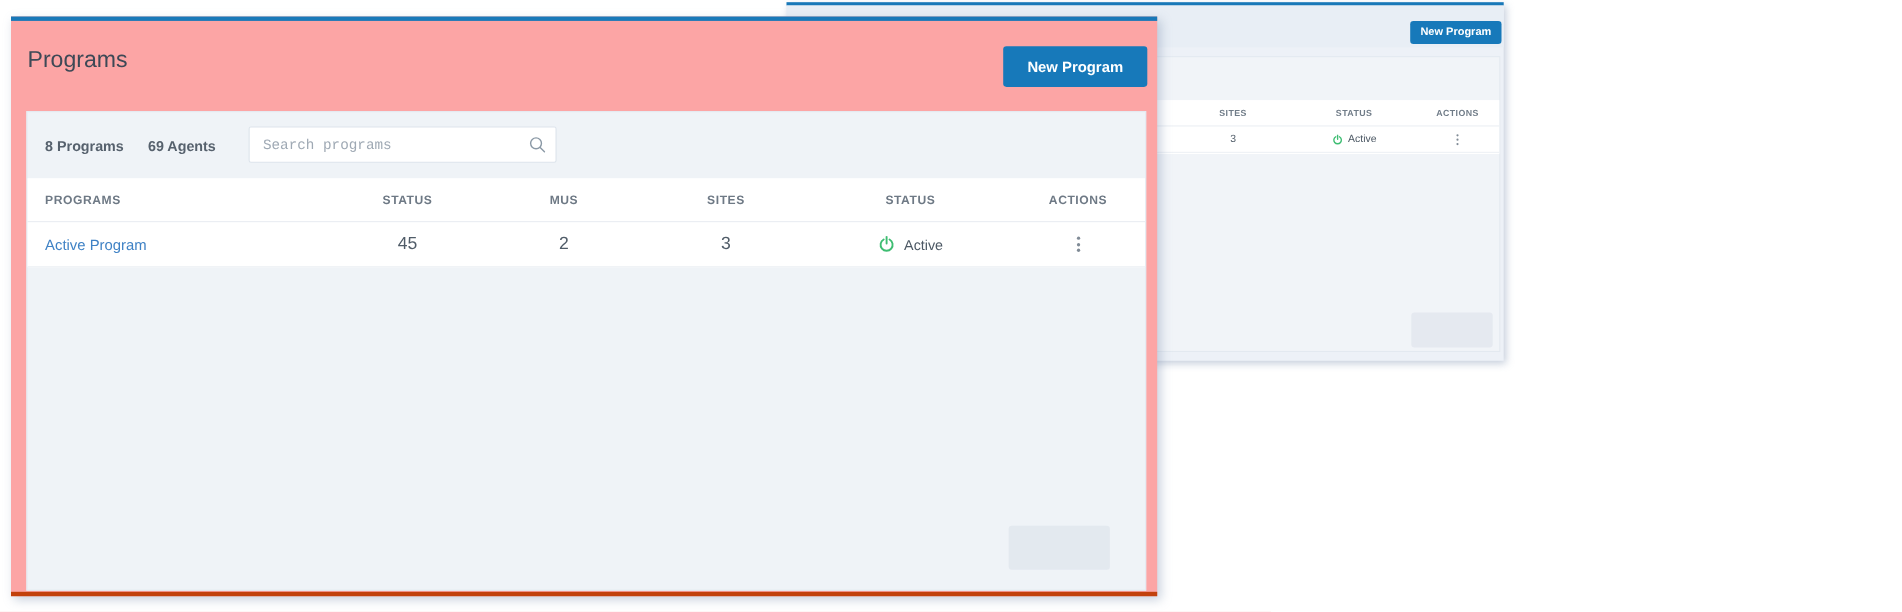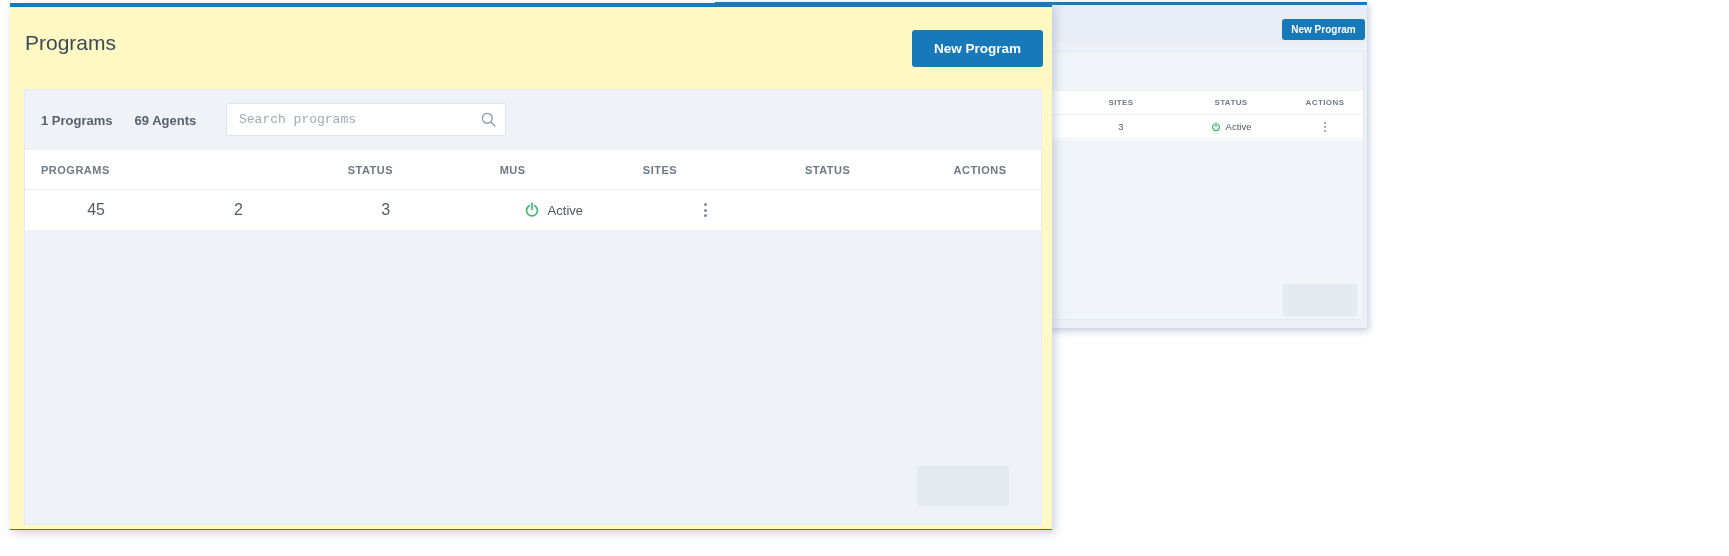--- a/index.html
+++ b/index.html
@@ -23,23 +23,23 @@
                   border-bottom:1px solid #eceff3; }
   .tbl-sm .drow { display:flex; justify-content:flex-end; height:24px; align-items:center;
                   border-bottom:1px solid #eef1f5; }
   .cell-sm { display:flex; align-items:center; justify-content:center; }
   .w1 { width:108px; } .w2 { width:112px; } .w3 { width:76px; }
   .hlab-sm { font-size:8px; color:#707c88; letter-spacing:.4px; font-weight:bold; }
   .val-sm { font-size:9.5px; color:#525e6a; }
   .status-sm { display:flex; align-items:center; gap:5px; font-size:9.5px; color:#4c5864; }
 
   
-  .panel-lg { position:absolute; left:10px; top:3px; width:1042px; height:527px;
-              border-top:4px solid #1878b8; background:#fef9c3; z-index:2;
-              border-bottom:1px solid #c2410c;
+  .panel-lg { position:absolute; left:10px; top:15px; width:1042px; height:527px;
+              border-top:4px solid #1878b8; background:#fca5a5; z-index:2;
+              border-bottom:4px solid #c2410c;
               box-shadow:3px 3px 9px rgba(125,145,175,.40); }
   .panel-lg .title { position:absolute; left:15px; top:24px; font-size:21px; color:#3d4956; font-weight:500; }
   .panel-lg .new-btn { position:absolute; left:902px; top:23px; width:131px; height:37px; font-size:13.5px; }
   .card-lg { position:absolute; left:14px; top:82px; width:1018px; height:436px;
              background:#eff3f7; border:1px solid #e4eaf1; }
   .toolbar { position:absolute; left:0; top:0; width:100%; height:60px; display:flex; align-items:center; }
   .stats { display:flex; gap:22px; margin-left:16px; }
   .stat { font-size:13px; font-weight:bold; color:#56616d; }
   .search-wrap { position:absolute; left:201px; top:13px; width:280px; height:33px; }
   .search-wrap input { width:100%; height:100%; border:1px solid #dde4ec; background:#ffffff;
@@ -114,21 +114,21 @@
   </div>
 
   <div class="panel-lg">
     <div class="title">Programs</div>
     <button class="btn-blue new-btn">New Program</button>
 
     <div class="card-lg">
 
       <div class="toolbar">
         <div class="stats">
-          <span class="stat">1 Programs</span>
+          <span class="stat">8 Programs</span>
           <span class="stat">69 Agents</span>
         </div>
         <div class="search-wrap">
           <input type="text" placeholder="Search programs" style="">
           <svg class="search-ico" viewBox="0 0 20 20" fill="none">
             <circle cx="8.6" cy="8.6" r="5.8" stroke="#8b99a6" stroke-width="1.5"></circle>
             <path d="M13 13 L17.6 17.6" stroke="#8b99a6" stroke-width="1.5" stroke-linecap="round"></path>
           </svg>
         </div>
       </div>
@@ -137,20 +137,23 @@
         <div class="row hrow-lg">
           <div class="c1 hlab">PROGRAMS</div>
           <div class="c2 hlab">STATUS</div>
           <div class="c3 hlab">MUS</div>
           <div class="c4 hlab">SITES</div>
           <div class="c5 hlab">STATUS</div>
           <div class="c6 hlab">ACTIONS</div>
         </div>
 
         <div class="row drow-lg">
+          <div class="c1">
+            <a class="link">Active Program</a>
+          </div>
           <div class="c2 val">45</div>
           <div class="c3 val">2</div>
           <div class="c4 val">3</div>
           <div class="c5">
             <span class="status-lg">
               <svg width="16" height="16" viewBox="0 0 24 24" fill="none">
                 <path d="M8 5.6 A8.2 8.2 0 1 0 16 5.6" stroke="#3ebd72" stroke-width="2.6" stroke-linecap="round"></path>
                 <path d="M12 2 V11" stroke="#3ebd72" stroke-width="2.6" stroke-linecap="round"></path>
               </svg>
               <span>Active</span>

